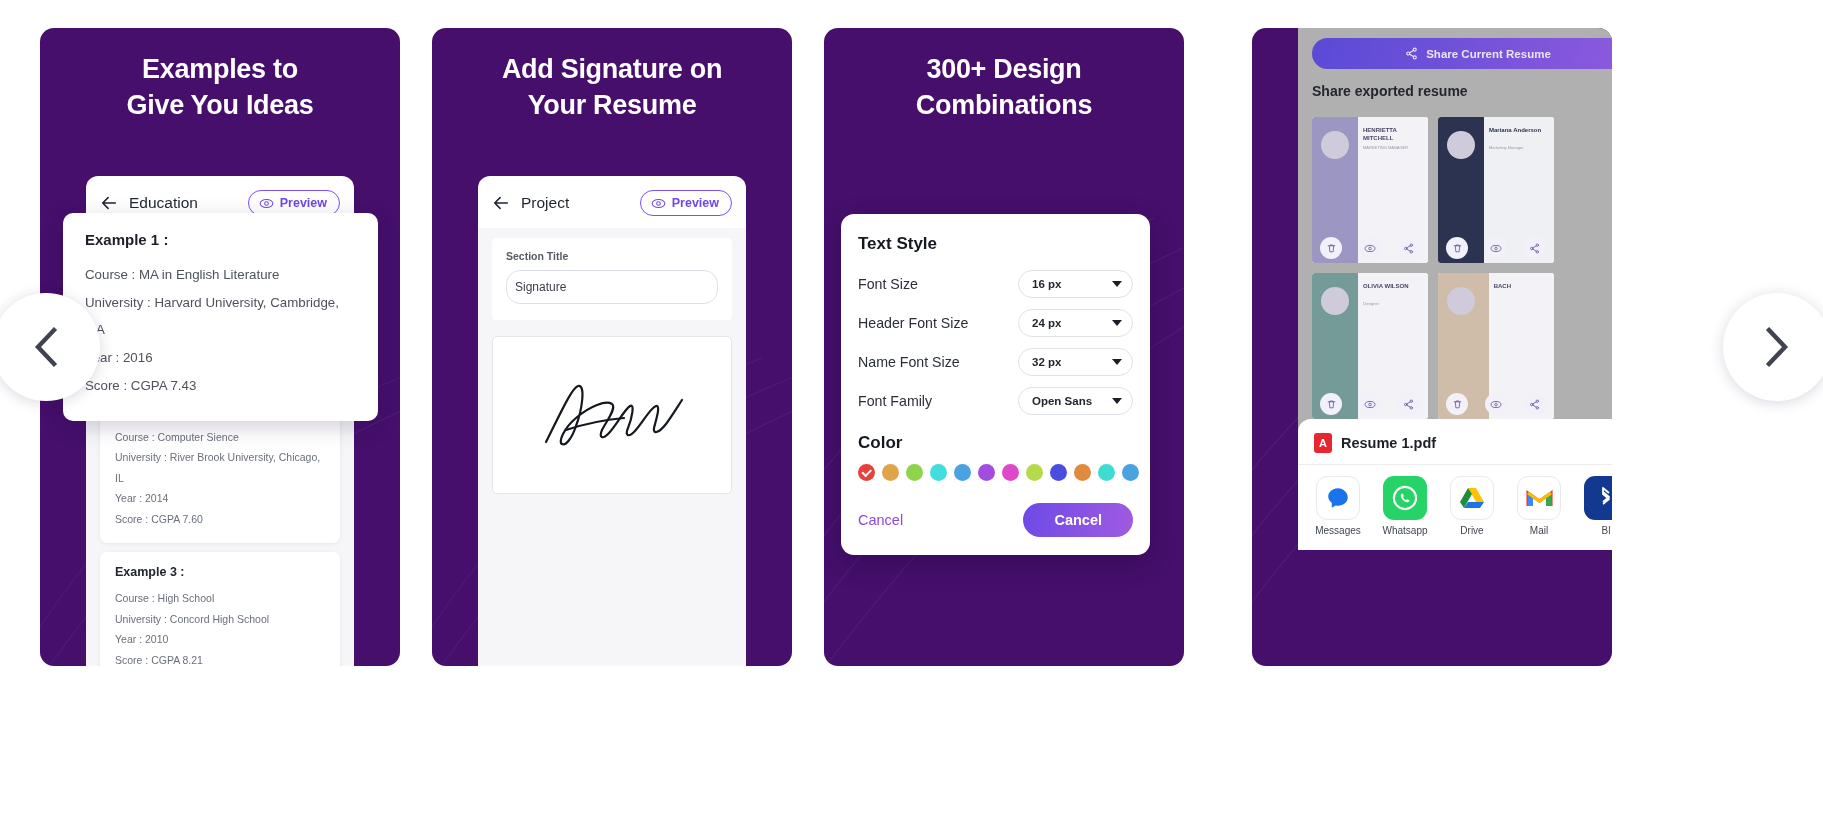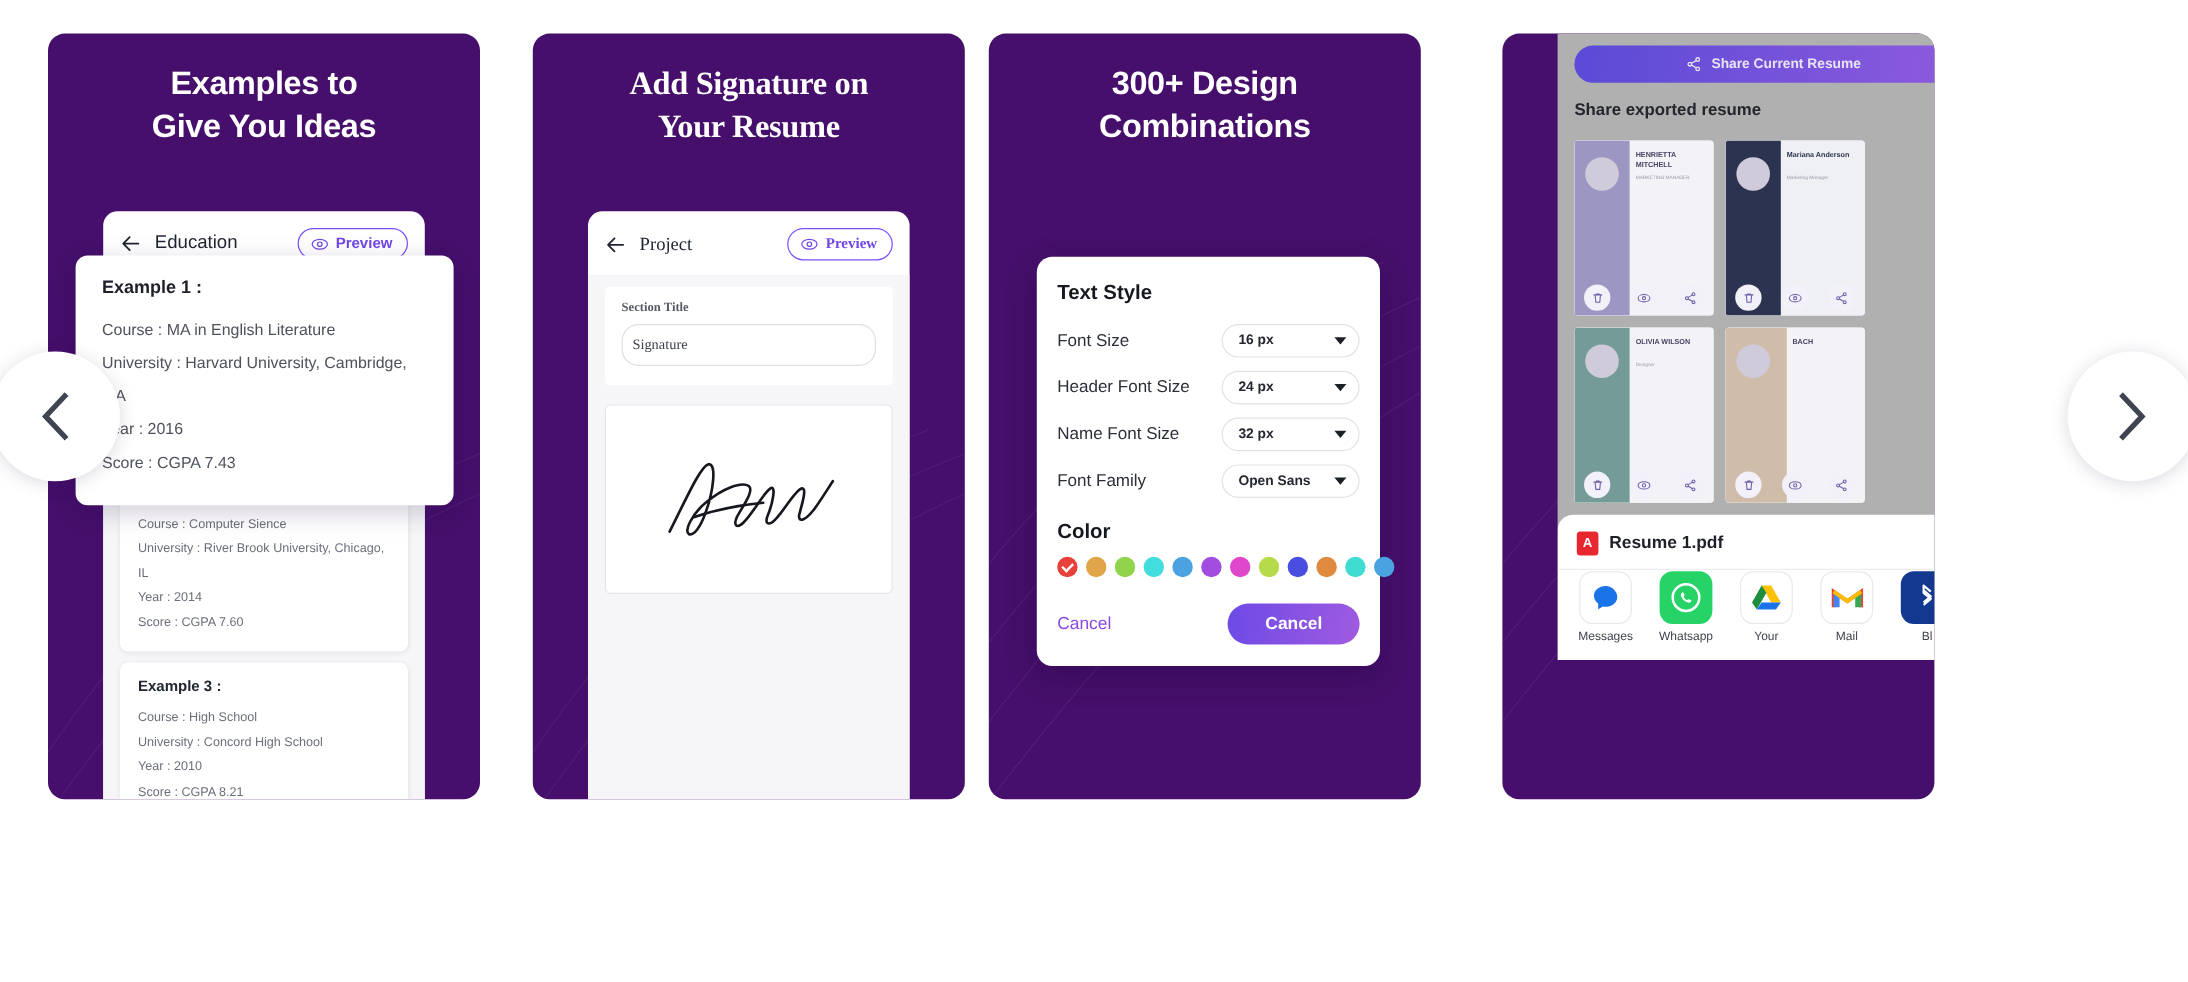--- a/index.html
+++ b/index.html
@@ -72,21 +72,21 @@
     padding: 9px 8px; font-size:12px; color:#3a3f49; background:#fff;
   }
   .sig-pad {
     margin: 16px 14px 0 14px; background:#fff;
     border:1px solid #e3e5ea; border-radius:5px; height:158px;
     display:flex; align-items:center; justify-content:center;
   }
 
   
   .ts-dialog {
-    position:absolute; z-index:5; left:40px; right:34px; top:186px;
+    position:absolute; z-index:5; left:17px; right:34px; top:186px;
     background:#fff; border-radius:13px; padding: 20px 17px 18px 17px;
     box-shadow: 0 8px 26px rgba(25,5,55,.28);
   }
   .ts-h { font-size:17px; font-weight:700; color:#15181f; margin-bottom:16px; }
   .ts-row { display:flex; align-items:center; justify-content:space-between; margin-bottom:11px; }
   .ts-row .lbl { font-size:14.2px; color:#2e3views; color:#2b2f38; }
   .ts-sel {
     width:115px; border:1px solid #e0e2e8; border-radius:17px;
     padding: 7px 10px 7px 13px;
     display:flex; align-items:center; justify-content:space-between;
@@ -124,21 +124,21 @@
   .share-exp-h { color:#23262c; font-size:14px; font-weight:600; margin-top:14px; }
   .thumb-grid { display:flex; gap:10px; padding: 8px 14px 0 14px; flex-wrap:wrap; }
   .thumb { width:116px; height:146px; border-radius:3px; overflow:hidden; position:relative; background:#fff; }
   .thumb-actions { position:absolute; left:0; right:0; bottom:4px; display:flex; justify-content:space-around; }
   .taction { width:22px;height:22px;border-radius:50%;background:#f2f0f8; display:flex;align-items:center;justify-content:center; }
 
   .share-sheet { position:absolute; left:0; right:0; bottom:0; background:#fff; border-radius:13px 13px 0 0; padding: 10px 0 0 0; }
   .sheet-file { display:flex; align-items:center; gap:9px; padding: 4px 16px 11px 16px; }
   .pdf-ic { width:18px;height:20px; background:#e8262f; border-radius:3px; display:flex;align-items:center;justify-content:center; color:#fff; font-size:11px; font-weight:700; flex:none;}
   .sheet-file .fname { font-size:14.5px; font-weight:700; color:#1d2027; }
-  .sheet-apps { display:flex; gap:19px; padding: 1px 16px 14px 16px; border-top:1px solid #ececef; }
+  .sheet-apps { display:flex; gap:19px; padding: 11px 16px 14px 16px; border-top:1px solid #ececef; }
   .app { width:48px; text-align:center; flex:none; }
   .app .ic { width:44px;height:44px;border-radius:11px;margin:0 auto 5px auto; display:flex;align-items:center;justify-content:center; }
   .app .nm { font-size:10px; color:#40454e; }
   .panel4-caption {
     position:absolute; z-index:4; left:0; right:0; bottom:22px;
     color:#fff; text-align:center; font-weight:800; font-size:27px; line-height:1.33;
     white-space:nowrap;
   }
 
   
@@ -205,21 +205,21 @@
   </div>
 
   <div class="ex-card-float">
     <div class="ttl">Example 1 :</div>
     <div class="ln">Course : MA in English Literature</div>
     <div class="ln">University : Harvard University, Cambridge, MA</div>
     <div class="ln">Year : 2016</div>
     <div class="ln">Score : CGPA 7.43</div>
   </div>
 
-  <div class="panel" style="left:444px;font-family:Liberation Serif, serif;">
+  <div class="panel" style="left:432px;">
     <svg class="bg-lines" viewBox="0 0 360 638" preserveAspectRatio="none">
       <g fill="none" stroke="#5b2480" stroke-width="1.1" opacity=".55">
         <path d="M-40 660 C 60 500, 150 400, 330 330"></path>
         <path d="M-20 680 C 90 520, 180 420, 360 350"></path>
         <path d="M10 700 C 120 545, 210 445, 380 375"></path>
       </g>
     </svg>
     <div class="panel-title">
       <div>Add Signature on</div>
       <div>Your Resume</div>
@@ -513,21 +513,21 @@
             <div class="app">
               <div class="ic">
                 <div style="width:44px;height:44px;border:1px solid #e9e9ec;border-radius:11px;display:flex;align-items:center;justify-content:center;background:#fff">
                   <svg width="26" height="24" viewBox="0 0 26 24">
                     <path d="M9 2h8l8 14h-8z" fill="#ffc107"></path>
                     <path d="M9 2 1 16l4 6 8-14z" fill="#1e8e3e"></path>
                     <path d="M5 22h16l4-6H9z" fill="#1a73e8"></path>
                   </svg>
                 </div>
               </div>
-              <div class="nm">Your</div>
+              <div class="nm">Drive</div>
             </div>
             <div class="app">
               <div class="ic">
                 <div style="width:44px;height:44px;border:1px solid #e9e9ec;border-radius:11px;display:flex;align-items:center;justify-content:center;background:#fff">
                   <svg width="27" height="20" viewBox="0 0 27 20">
                     <path d="M2 18V5l11.5 8L25 5v13" fill="none" stroke="#ea4335" stroke-width="3.2"></path>
                     <path d="M2 18V6l5 3.6V18z" fill="#4285f4"></path>
                     <path d="M25 18V6l-5 3.6V18z" fill="#34a853"></path>
                     <path d="M2 5l11.5 8L25 5" fill="none" stroke="#fbbc04" stroke-width="3.2"></path>
                   </svg>

